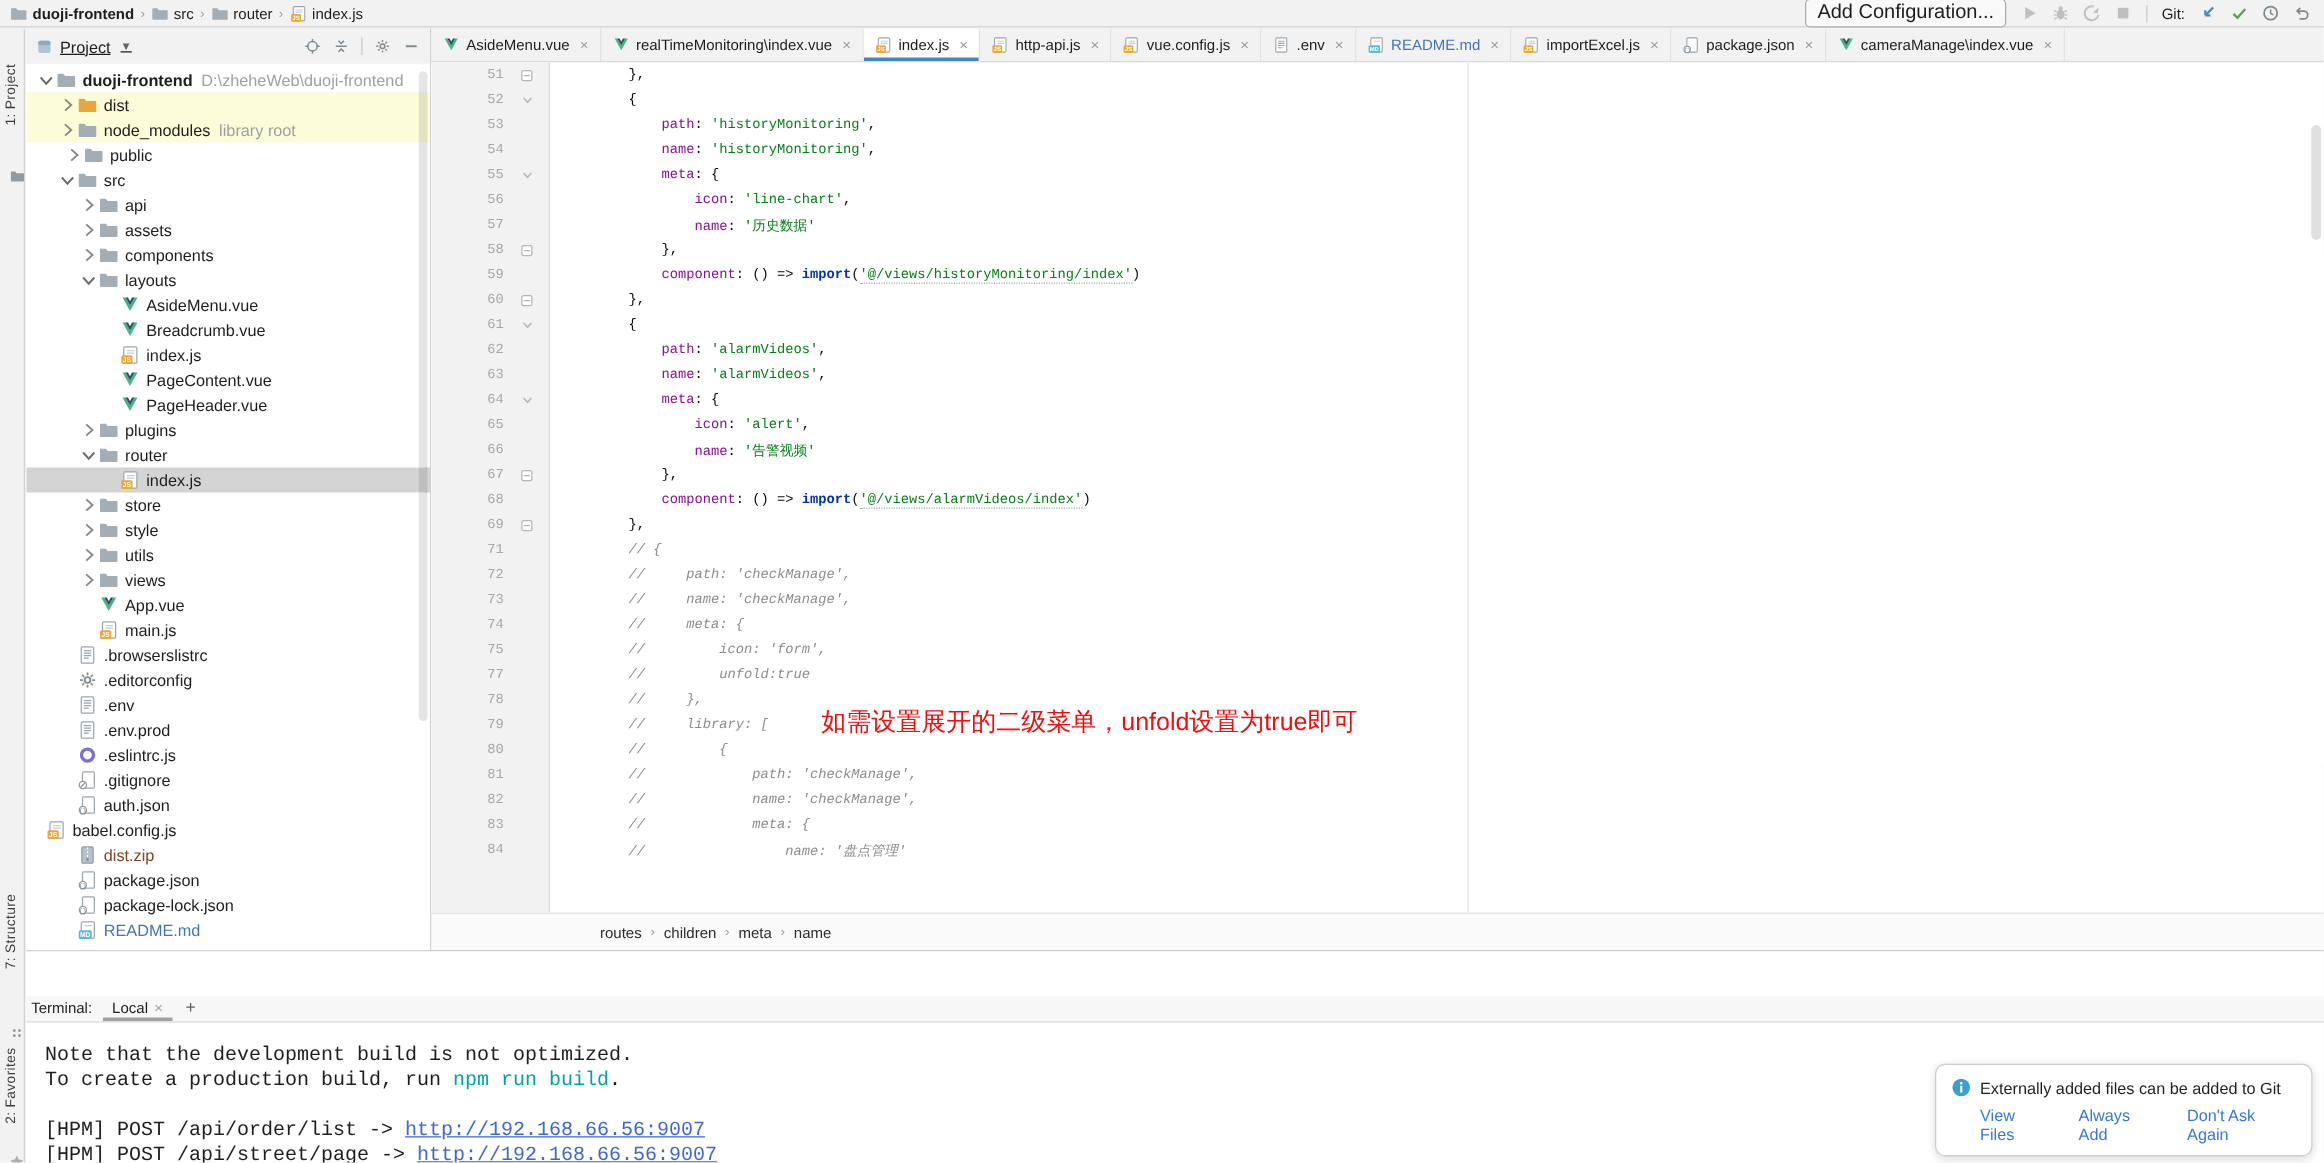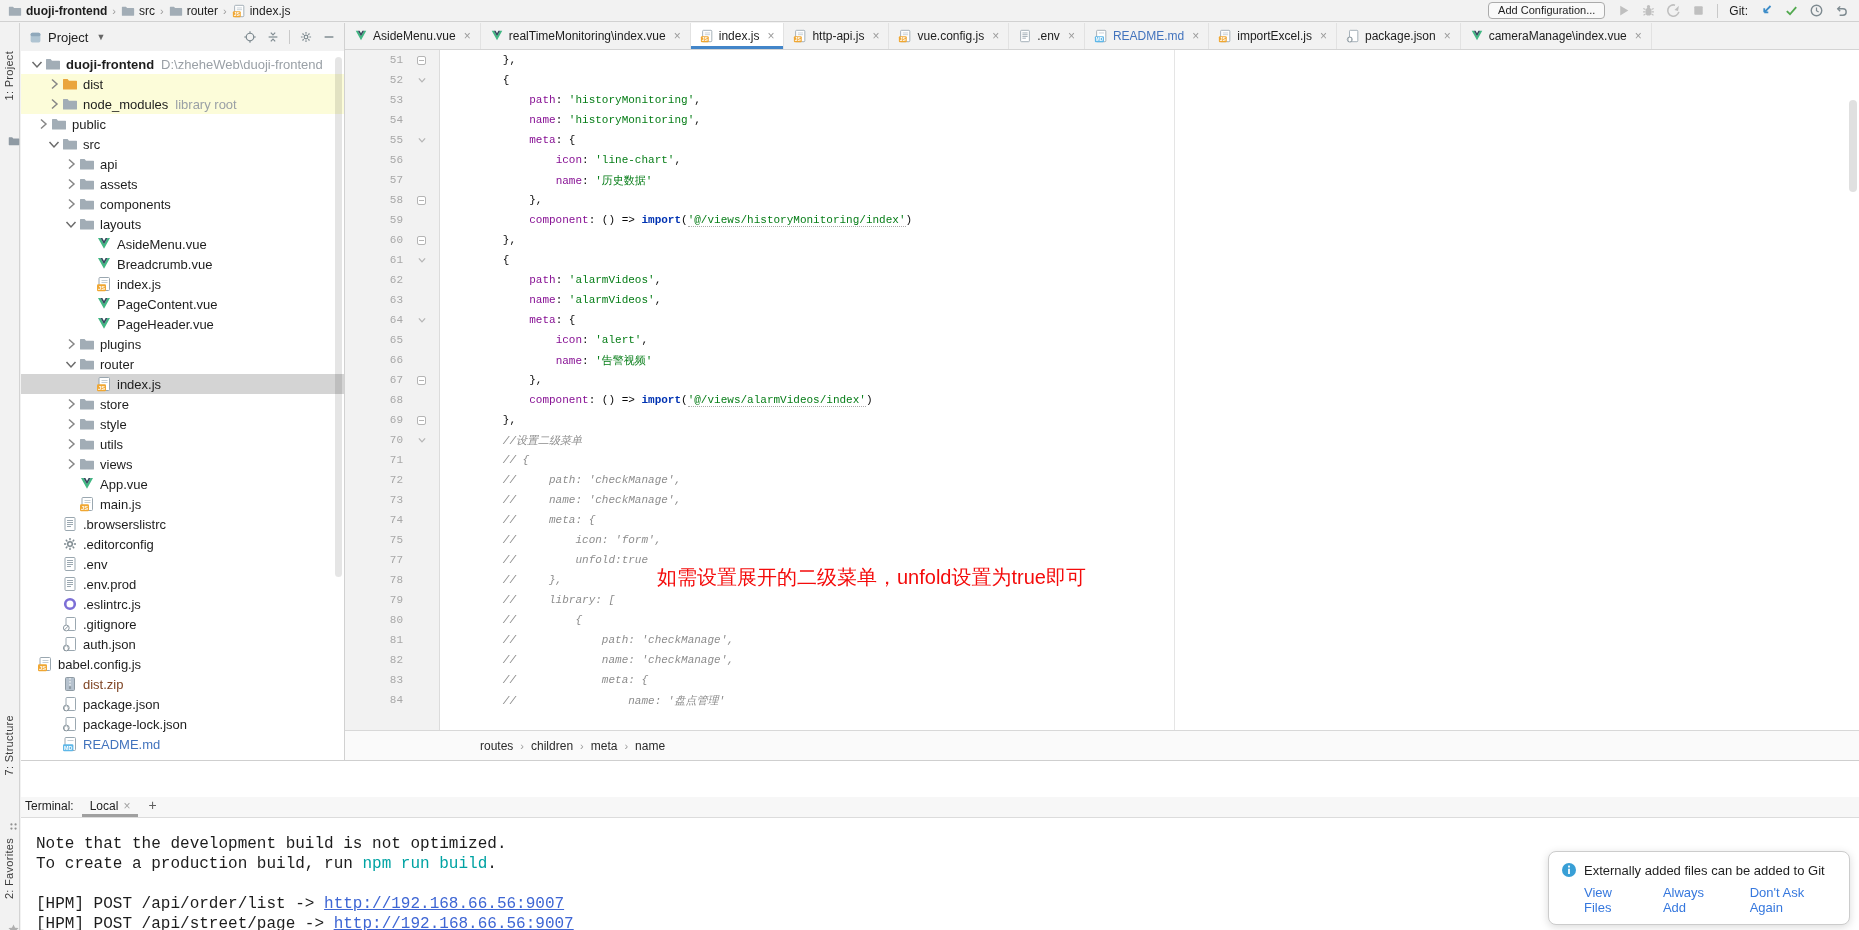--- a/index.html
+++ b/index.html
@@ -8,36 +8,36 @@
   .icon { display:inline-flex; align-items:center; justify-content:center; flex:0 0 auto; }
   .icon svg { width:100%; height:100%; display:block; }
 
   
   .topbar { position:absolute; left:0; top:0; width:100%; height:22px; background:#F2F2F2; border-bottom:1px solid #D1D1D1; display:flex; align-items:center; padding:0 10px 0 8px; }
   .crumbs { display:flex; align-items:center; gap:5px; font-size:12px; }
   .crumb { display:flex; align-items:center; gap:4px; cursor:default; }
   .crumb .b { font-weight:bold; }
   .csep { color:#9B9B9B; font-size:11px; }
   .toolbar { margin-left:auto; display:flex; align-items:center; gap:11px; }
-  .btn-addcfg { font-size:11px; color:#1D1D1D; background:#F9F9F9; border:1px solid #ABABAB; border-radius:4px; padding:1px 9px 2px; }
+  .btn-addcfg { font-size:16px; color:#1D1D1D; background:#F9F9F9; border:1px solid #ABABAB; border-radius:4px; padding:1px 9px 2px; }
   .tb-sep { width:1px; height:14px; background:#C9C9C9; }
   .gitlabel { font-size:12px; color:#1D1D1D; }
 
   
   .stripe { position:absolute; left:0; top:23px; width:20px; bottom:0; background:#F2F2F2; border-right:1px solid #D3D3D3; }
   .vlabel { position:absolute; left:3px; writing-mode:vertical-lr; transform:rotate(180deg); font-size:11px; color:#3C3C3C; white-space:nowrap; letter-spacing:.3px; }
   .stripe .icon { position:absolute; left:4px; }
 
   
   .workspace { position:absolute; left:21px; top:23px; right:0; bottom:0; display:flex; flex-direction:column; }
   .upper { height:737px; display:flex; min-height:0; }
 
   
   .project-panel { width:324px; background:#FFFFFF; border-right:1px solid #D1D1D1; display:flex; flex-direction:column; position:relative; }
-  .panel-header { height:28px; background:#F2F2F2; display:flex; align-items:center; padding:0 8px; gap:6px; font-size:13px; }
+  .panel-header { height:28px; background:#F2F2F2; display:flex; align-items:center; padding:0 8px; gap:6px; font-size:13px;text-decoration:underline; }
   .panel-header .title { margin-right:2px; }
   .panel-header .dd { font-size:9px; color:#666; }
   .ph-icons { margin-left:auto; display:flex; align-items:center; gap:9px; }
   .tree { flex:1; overflow:hidden; padding-top:3px; position:relative; }
   .tree-row { height:20px; display:flex; align-items:center; white-space:nowrap; cursor:default; }
   .tree-row.yellow { background:var(--yellow-row); }
   .tree-row.selected { background:var(--selected-row); }
   .chev { width:16px; height:16px; display:inline-flex; align-items:center; justify-content:center; }
   .t-label { margin-left:5px; }
   .t-label.bold { font-weight:bold; }
@@ -295,21 +295,21 @@
               </svg>
             </span>
             <span class="icon" style="width:16px;height:16px">
               <svg viewBox="0 0 16 16">
                 <path fill="#A2ADB6" d="M1 3.6c0-.3.3-.6.6-.6h4l1.4 1.7h7.4c.3 0 .6.3.6.6v7.6c0 .3-.3.6-.6.6H1.6a.6.6 0 0 1-.6-.6z"></path>
               </svg>
             </span>
             <span class="t-label">node_modules</span>
             <span class="t-suffix">library root</span>
           </div>
-          <div class="tree-row" style="padding-left:14px">
+          <div class="tree-row" style="padding-left:30px">
             <span class="chev">
               <svg viewBox="0 0 16 16">
                 <path d="M6 3.5 11 8l-5 4.5" fill="none" stroke="#878787" stroke-width="1.5"></path>
               </svg>
             </span>
             <span class="icon" style="width:16px;height:16px">
               <svg viewBox="0 0 16 16">
                 <path fill="#A2ADB6" d="M1 3.6c0-.3.3-.6.6-.6h4l1.4 1.7h7.4c.3 0 .6.3.6.6v7.6c0 .3-.3.6-.6.6H1.6a.6.6 0 0 1-.6-.6z"></path>
               </svg>
             </span>
@@ -915,31 +915,20 @@
               <span class="ln">68</span>
               <span class="foldc"></span>
               <span class="ct"><span class="tok-p">            </span><span class="tok-k">component</span><span class="tok-p">: () =&gt; </span><span class="tok-kw">import</span><span class="tok-p">(</span><span class="tok-u">'@/views/alarmVideos/index'</span><span class="tok-p">)</span></span>
             </div>
             <div class="code-row">
               <span class="ln">69</span>
               <span class="foldc">
                 <span class="fm"></span>
               </span>
               <span class="ct"><span class="tok-p">        },</span></span>
-            </div>
-            <div class="code-row">
-              <span class="ln">70</span>
-              <span class="foldc">
-                <span class="icon" style="width:10px;height:10px">
-                  <svg viewBox="0 0 16 16">
-                    <path d="M3 5.5 8 11l5-5.5" fill="none" stroke="#B5B5B5" stroke-width="2"></path>
-                  </svg>
-                </span>
-              </span>
-              <span class="ct"><span class="tok-p">        </span><span class="tok-c">//设置二级菜单</span></span>
             </div>
             <div class="code-row">
               <span class="ln">71</span>
               <span class="foldc"></span>
               <span class="ct"><span class="tok-p">        </span><span class="tok-c">// {</span></span>
             </div>
             <div class="code-row">
               <span class="ln">72</span>
               <span class="foldc"></span>
               <span class="ct"><span class="tok-p">        </span><span class="tok-c">//     path: 'checkManage',</span></span>

